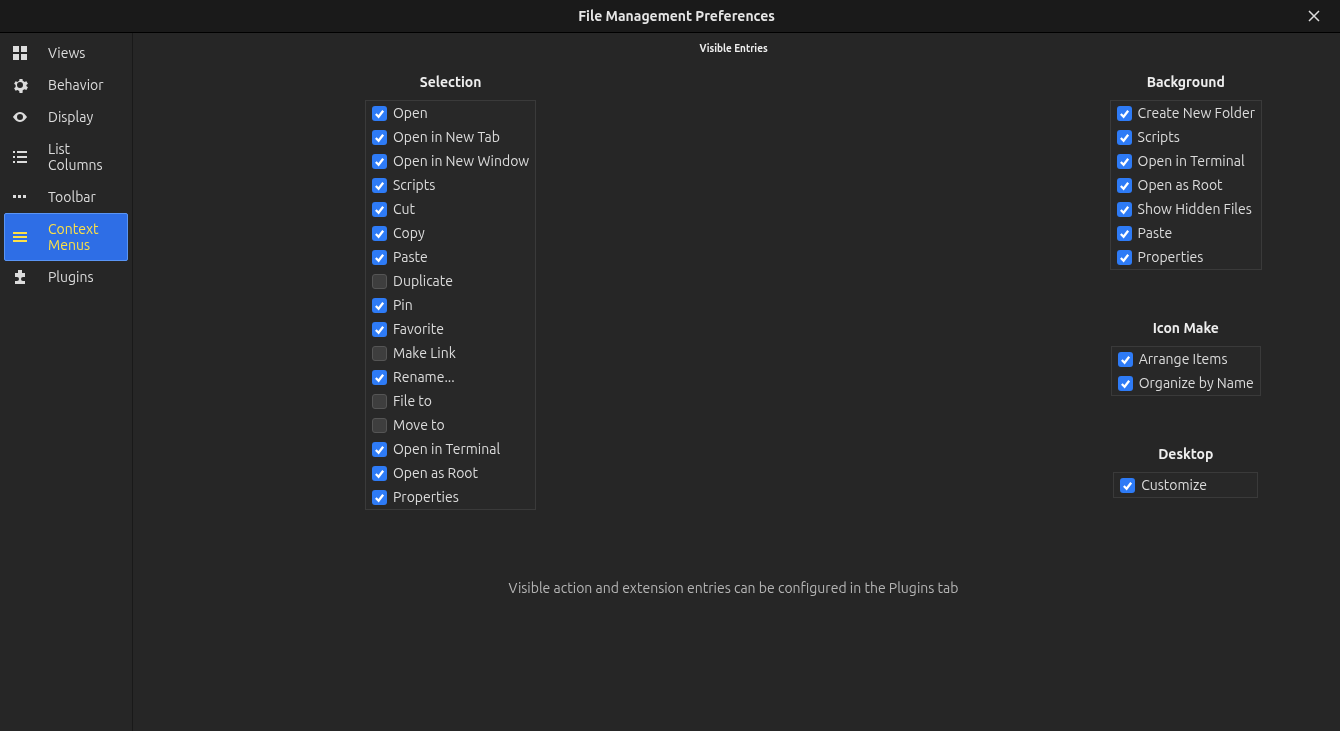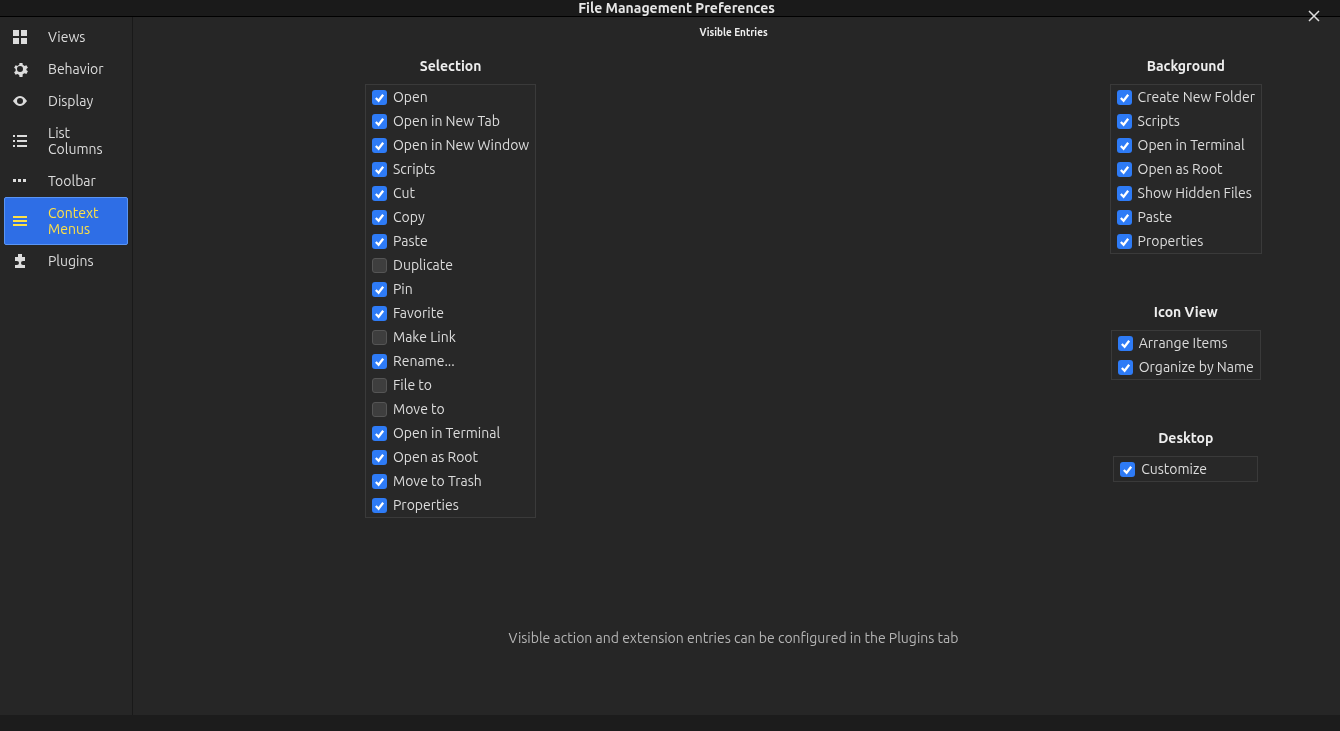--- a/index.html
+++ b/index.html
@@ -25,21 +25,21 @@
     width: 1340px;
     height: 731px;
     font-family: "Ubuntu", "Cantarell", "Segoe UI", sans-serif;
     font-size: 14px;
     background: var(--bg-window);
     color: var(--text);
     overflow: hidden;
   }
 
   .titlebar {
-    height: 17px;
+    height: 33px;
     background: var(--bg-titlebar);
     display: flex;
     align-items: center;
     justify-content: center;
     position: relative;
     border-bottom: 1px solid #000;
     padding-left: 13px;
   }
   .titlebar .title {
     font-weight: 600;
@@ -183,21 +183,21 @@
 
   .option-label {
     font-size: 14px;
     color: var(--text);
   }
 
   .footnote {
     text-align: center;
     font-size: 14px;
     color: var(--text-dim);
-    margin-top: 112px;
+    margin-top: 70px;
   }
 </style>
 </head>
 <body>
 
 <div class="titlebar">
   <div class="title">File Management Preferences</div>
   <div class="close">
     <span>
       <svg viewBox="0 0 12 12">
@@ -398,28 +398,20 @@
                   </svg>
                 </span>
                 <span class="option-label">Open as Root</span>
               </div>
               <div class="option">
                 <span class="cb on">
                   <svg viewBox="0 0 12 12">
                     <polyline points="2,6.5 5,9.5 10,3"></polyline>
                   </svg>
                 </span>
-                <span class="option-label">Move to Trash</span>
-              </div>
-              <div class="option">
-                <span class="cb on">
-                  <svg viewBox="0 0 12 12">
-                    <polyline points="2,6.5 5,9.5 10,3"></polyline>
-                  </svg>
-                </span>
                 <span class="option-label">Properties</span>
               </div>
             </div>
         </div>
       </div>
 
       <div style="flex:1"></div>
 
       <div class="col">
         <div class="section">
@@ -478,21 +470,21 @@
                   <svg viewBox="0 0 12 12">
                     <polyline points="2,6.5 5,9.5 10,3"></polyline>
                   </svg>
                 </span>
                 <span class="option-label">Properties</span>
               </div>
             </div>
         </div>
 
         <div class="section">
-          <div class="section-title">Icon View</div>
+          <div class="section-title">Icon Make</div>
           <div class="option-box" id="box-iconview">
               <div class="option">
                 <span class="cb on">
                   <svg viewBox="0 0 12 12">
                     <polyline points="2,6.5 5,9.5 10,3"></polyline>
                   </svg>
                 </span>
                 <span class="option-label">Arrange Items</span>
               </div>
               <div class="option">

